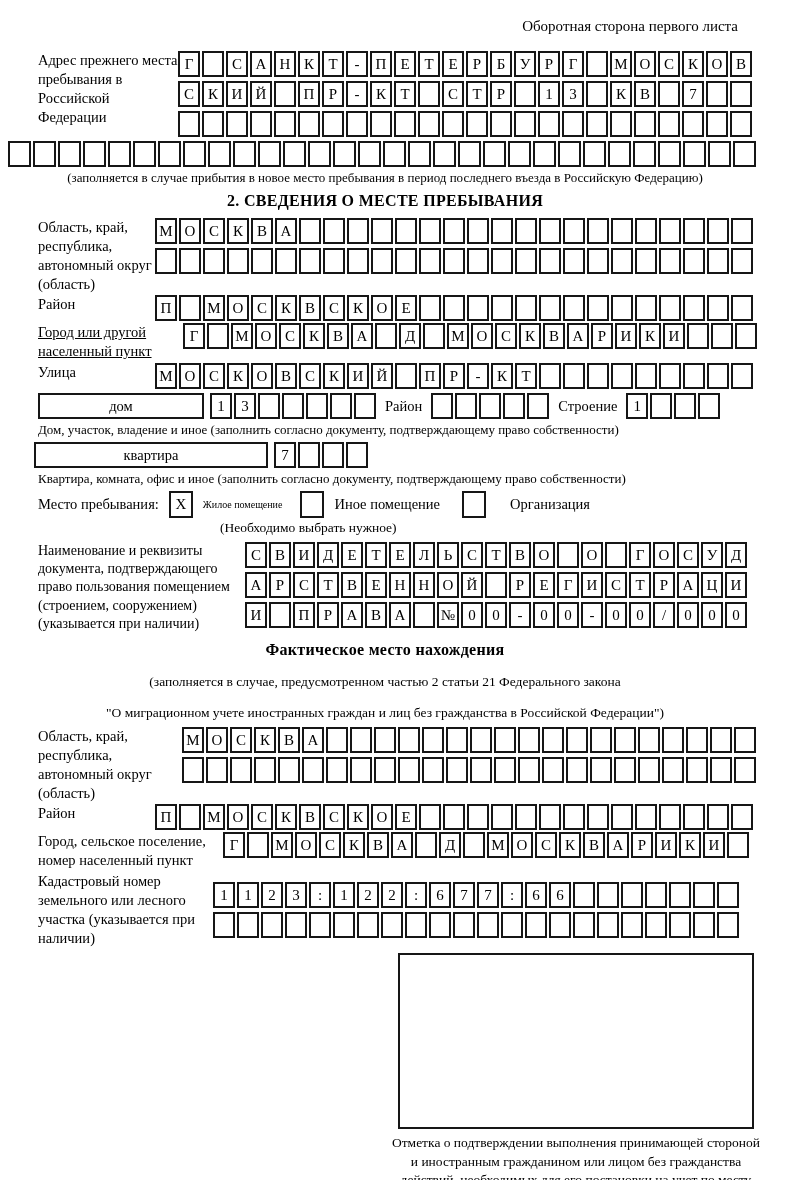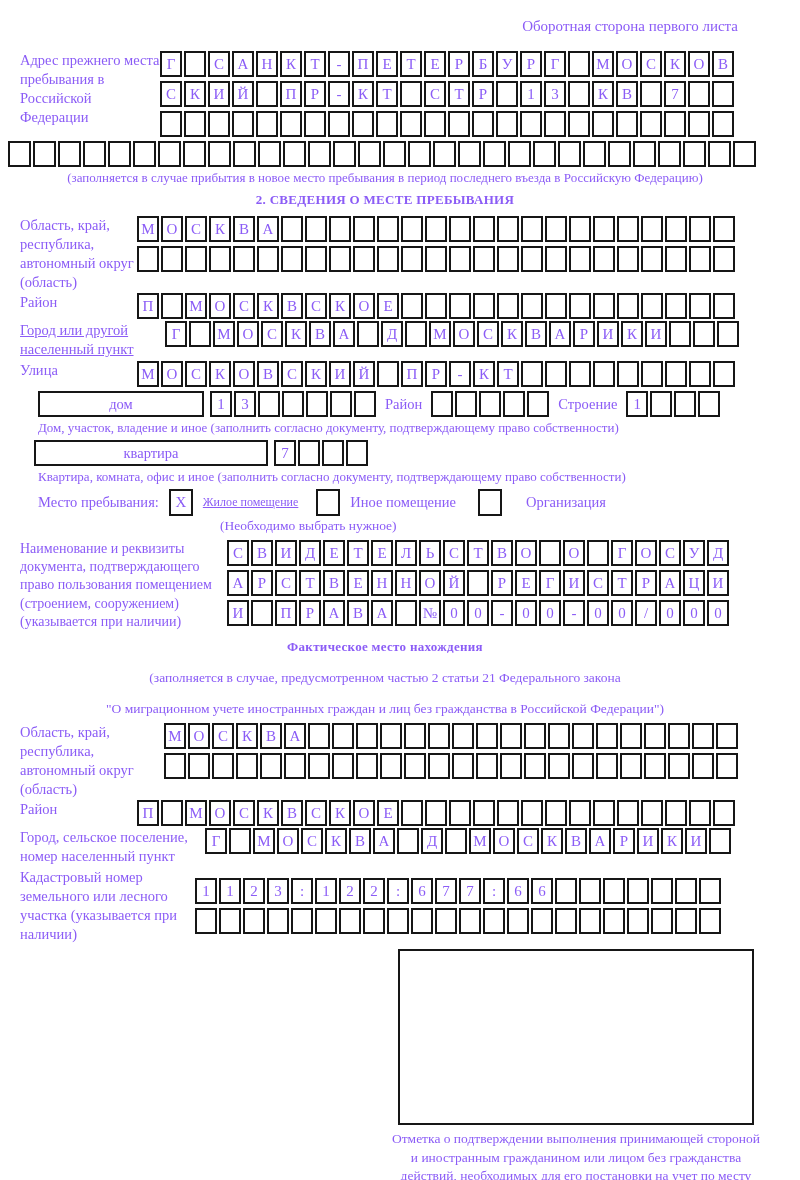--- a/index.html
+++ b/index.html
@@ -1,39 +1,39 @@
 <!DOCTYPE html>
 <html><head>
 <meta charset="utf-8">
 <style>
   html,body{margin:0;padding:0;background:#fff;}
   .page{
     position:relative;
     width:800px;height:1180px;
-    background:#fff;color:#8b5cf6;
+    background:#fff;color:#000000;
     font-family:"Liberation Serif","DejaVu Serif",serif;
     overflow:hidden;box-sizing:border-box;
     padding:18px 38px 0 8px;
   }
   .hdr-note{text-align:right;font-size:15px;padding-right:24px;margin-bottom:16px;}
   .frow{display:flex;align-items:flex-start;margin-bottom:2px;}
-  .lbl{flex:none;margin-left:12px;font-size:14.5px;line-height:1.3;}
+  .lbl{flex:none;margin-left:30px;font-size:14.5px;line-height:1.3;}
   .rows{display:flex;flex-direction:column;gap:4px;}
   .cells{display:flex;gap:2px;}
   .cell{
     flex:none;box-sizing:border-box;width:22px;height:26px;
     border:2px solid #161616;background:#fff;
     display:flex;align-items:center;justify-content:center;
     font-size:15px;line-height:1;
   }
   .fullrow .cell{width:23px;}
   .caption{font-size:13px;margin:3px 0 4px 0;}
   .caption.center{text-align:center;}
   .caption.left{margin-left:30px;}
-  .sec-title{text-align:center;font-weight:bold;font-size:13px;margin:6px 0 8px 0;letter-spacing:.3px;}
+  .sec-title{text-align:center;font-weight:bold;font-size:16px;margin:6px 0 8px 0;letter-spacing:.3px;}
   .boxed-label{
     flex:none;box-sizing:border-box;border:2px solid #161616;height:26px;
     display:flex;align-items:center;justify-content:center;font-size:14.5px;
   }
   .inline-row{display:flex;align-items:center;margin:4px 0 2px 0;}
   .inline-txt{font-size:14.5px;margin:0 9px;}
   .cb{
     flex:none;box-sizing:border-box;width:24px;height:27px;border:2px solid #161616;
     display:flex;align-items:center;justify-content:center;font-size:15px;margin:0 10px;
   }
@@ -358,21 +358,21 @@
         <span class="cell"></span>
         <span class="cell"></span>
         <span class="cell"></span>
       </div>
   </div>
   <div class="caption left">Квартира, комната, офис и иное (заполнить согласно документу, подтверждающему право собственности)</div>
 
   <div class="inline-row" style="margin-left:30px;">
     <span style="font-size:14.5px;">Место пребывания:</span>
     <span class="cb">X</span>
-    <span style="font-size:12px;text-decoration:underline;">Жилое помещение</span>
+    <span style="font-size:10px;">Жилое помещение</span>
     <span class="cb" style="margin-left:18px;"></span>
     <span style="font-size:14.5px;">Иное помещение</span>
     <span class="cb" style="margin-left:22px;"></span>
     <span style="font-size:14.5px;margin-left:14px;">Организация</span>
   </div>
   <div class="mesto-note">(Необходимо выбрать нужное)</div>
 
   <div class="frow">
     <div class="lbl" style="width:207px;font-size:14px;">Наименование и реквизиты документа, подтверждающего право пользования помещением (строением, сооружением) (указывается при наличии)</div>
     <div class="rows">

